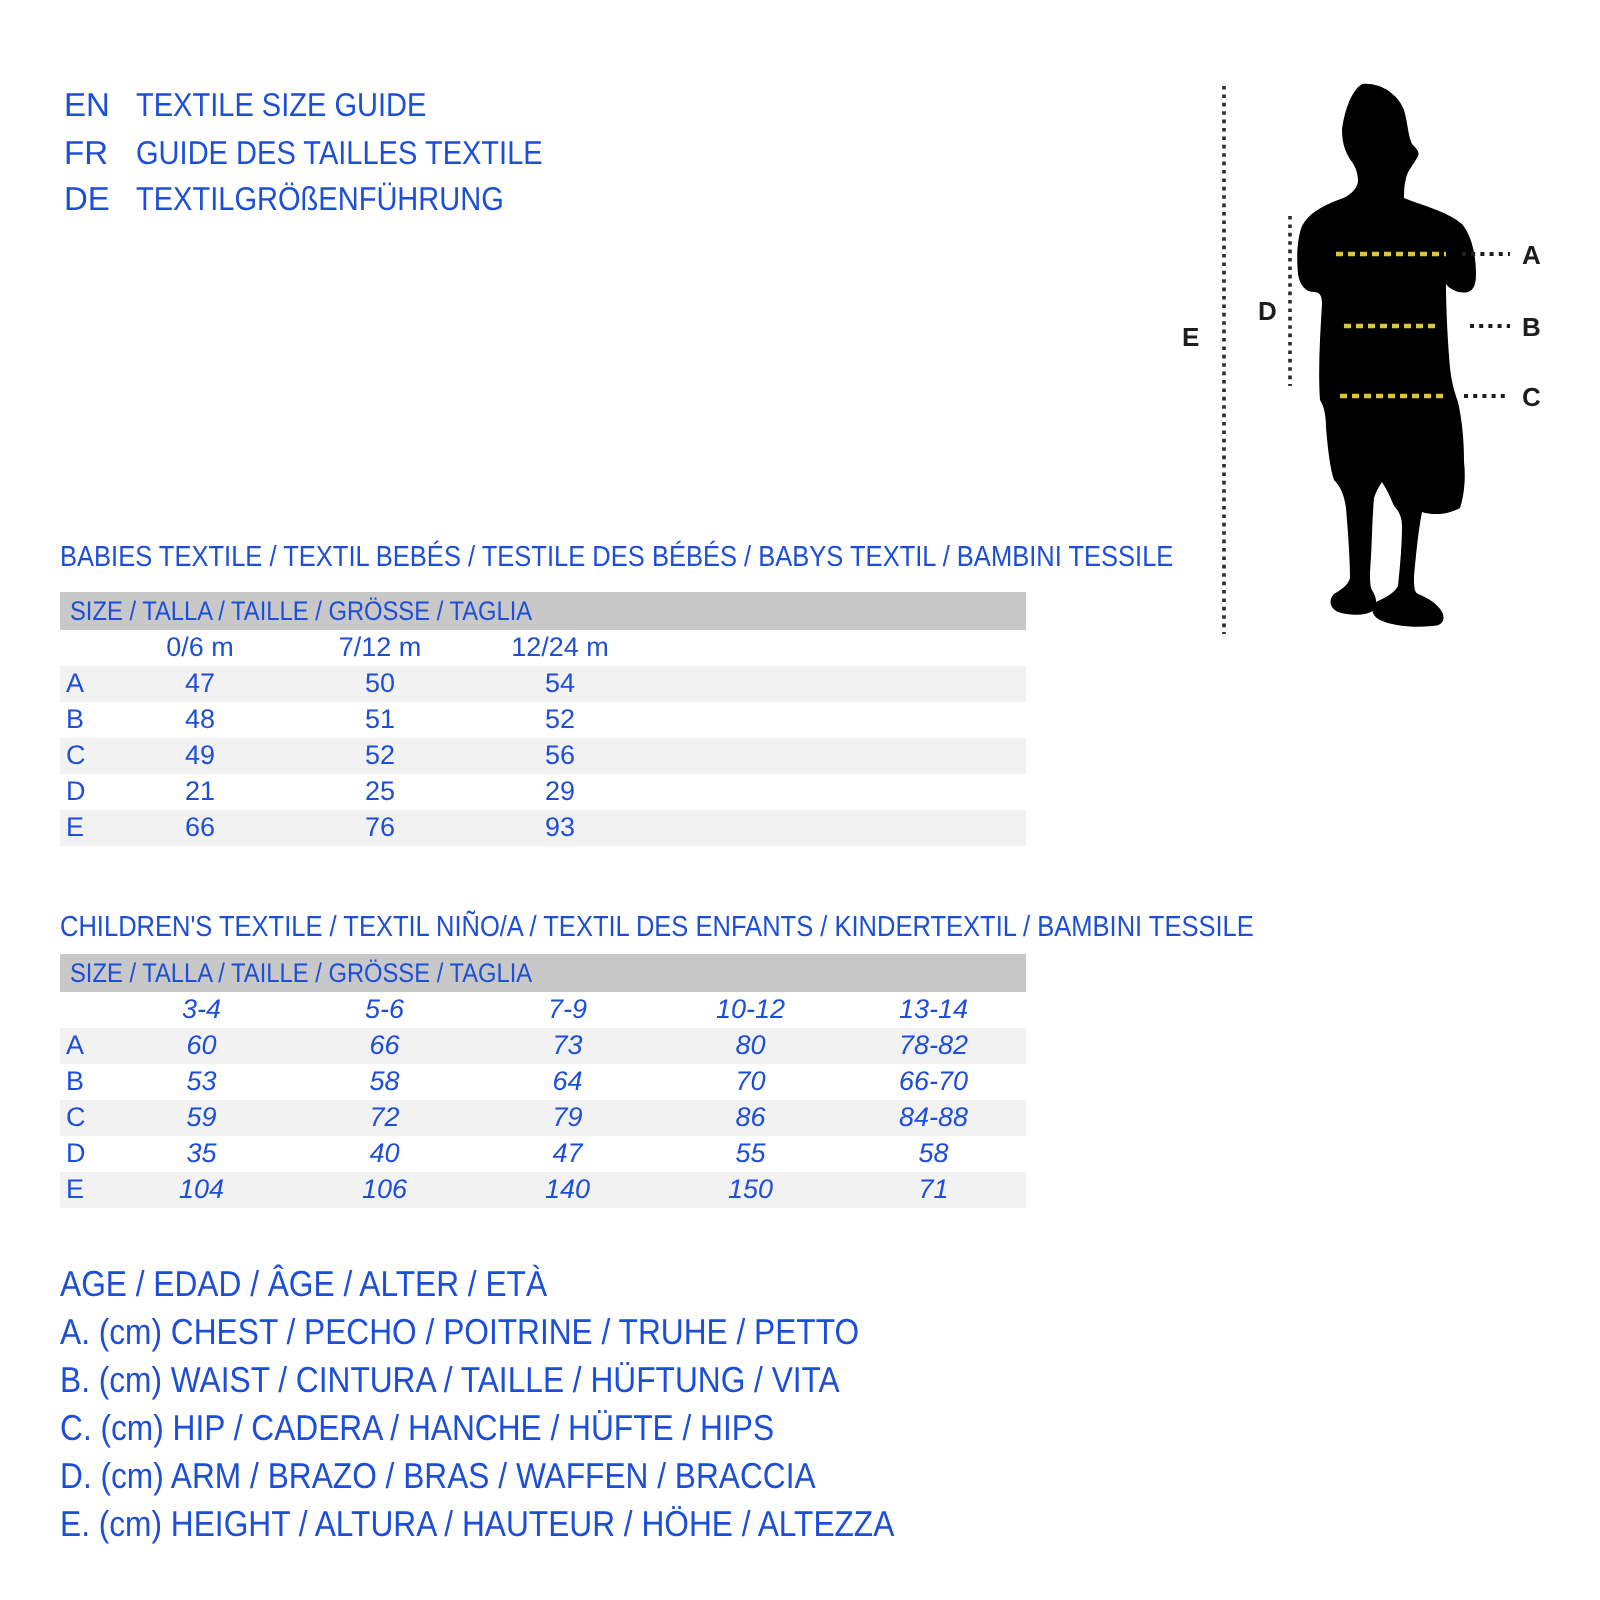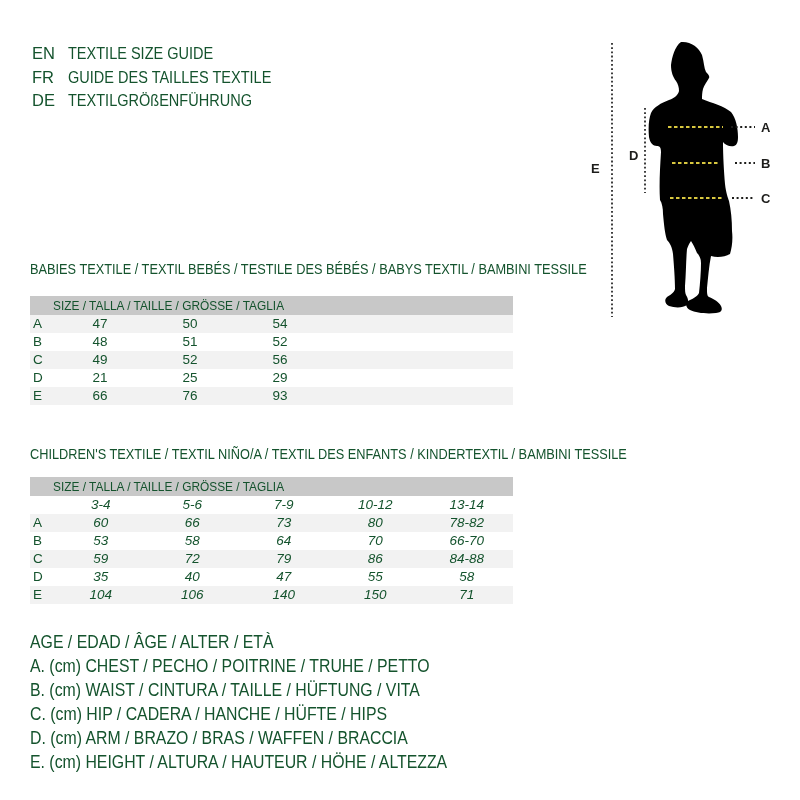--- a/index.html
+++ b/index.html
@@ -1,30 +1,30 @@
 <!DOCTYPE html>
 <html><head>
 <meta charset="utf-8">
 <style>
   html,body{margin:0;padding:0;background:#fff;}
   .page{position:relative;width:800px;height:800px;background:#ffffff;
-        font-family:"Liberation Sans",sans-serif;color:#14532d;overflow:hidden;}
+        font-family:"Liberation Sans",sans-serif;color:#1d4ed8;overflow:hidden;}
   .cond{display:inline-block;transform:scaleX(.88);transform-origin:0 50%;white-space:nowrap;}
 
   
   .langs{position:absolute;left:32px;top:42px;}
   .lang-row{height:23.5px;line-height:23.5px;font-size:16.5px;}
   .lang-code{display:inline-block;width:36px;}
 
   
-  .sec-title{position:absolute;left:30px;font-size:14.5px;height:16px;line-height:16px;}
+  .sec-title{position:absolute;left:30px;font-size:14.5px;height:16px;line-height:16px;margin-top:10px;}
 
   
   .tbl{position:absolute;left:30px;width:483px;font-size:13.5px;}
-  .thead{height:19px;line-height:19px;background:#c8c8c8;padding-left:23px;box-sizing:border-box;}
+  .thead{height:19px;line-height:19px;background:#c8c8c8;padding-left:5px;box-sizing:border-box;}
   .trow{display:flex;height:18px;line-height:18px;}
   .stripe{background:#f2f2f2;}
   .rl{width:25px;padding-left:3px;box-sizing:border-box;}
   .bc{width:90px;text-align:center;}
   .cc{width:91.5px;text-align:center;font-style:italic;}
 
   
   .legend{position:absolute;left:30px;top:630px;font-size:18px;}
   .legend-line{height:24px;line-height:24px;}
 
@@ -87,20 +87,26 @@
     <text x="176" y="171">C</text>
   </svg>
 
   <div class="sec-title" style="top:261px;">
     <span class="cond">BABIES TEXTILE / TEXTIL BEBÉS / TESTILE DES BÉBÉS / BABYS TEXTIL / BAMBINI TESSILE</span>
   </div>
   <div class="tbl" style="top:296px;">
     <div class="thead">
       <span class="cond">SIZE / TALLA / TAILLE / GRÖSSE / TAGLIA</span>
     </div>
+    <div class="trow">
+      <span class="rl"></span>
+      <span class="bc">0/6 m</span>
+      <span class="bc">7/12 m</span>
+      <span class="bc">12/24 m</span>
+    </div>
     <div class="trow stripe">
       <span class="rl">A</span>
       <span class="bc">47</span>
       <span class="bc">50</span>
       <span class="bc">54</span>
     </div>
     <div class="trow">
       <span class="rl">B</span>
       <span class="bc">48</span>
       <span class="bc">51</span>

